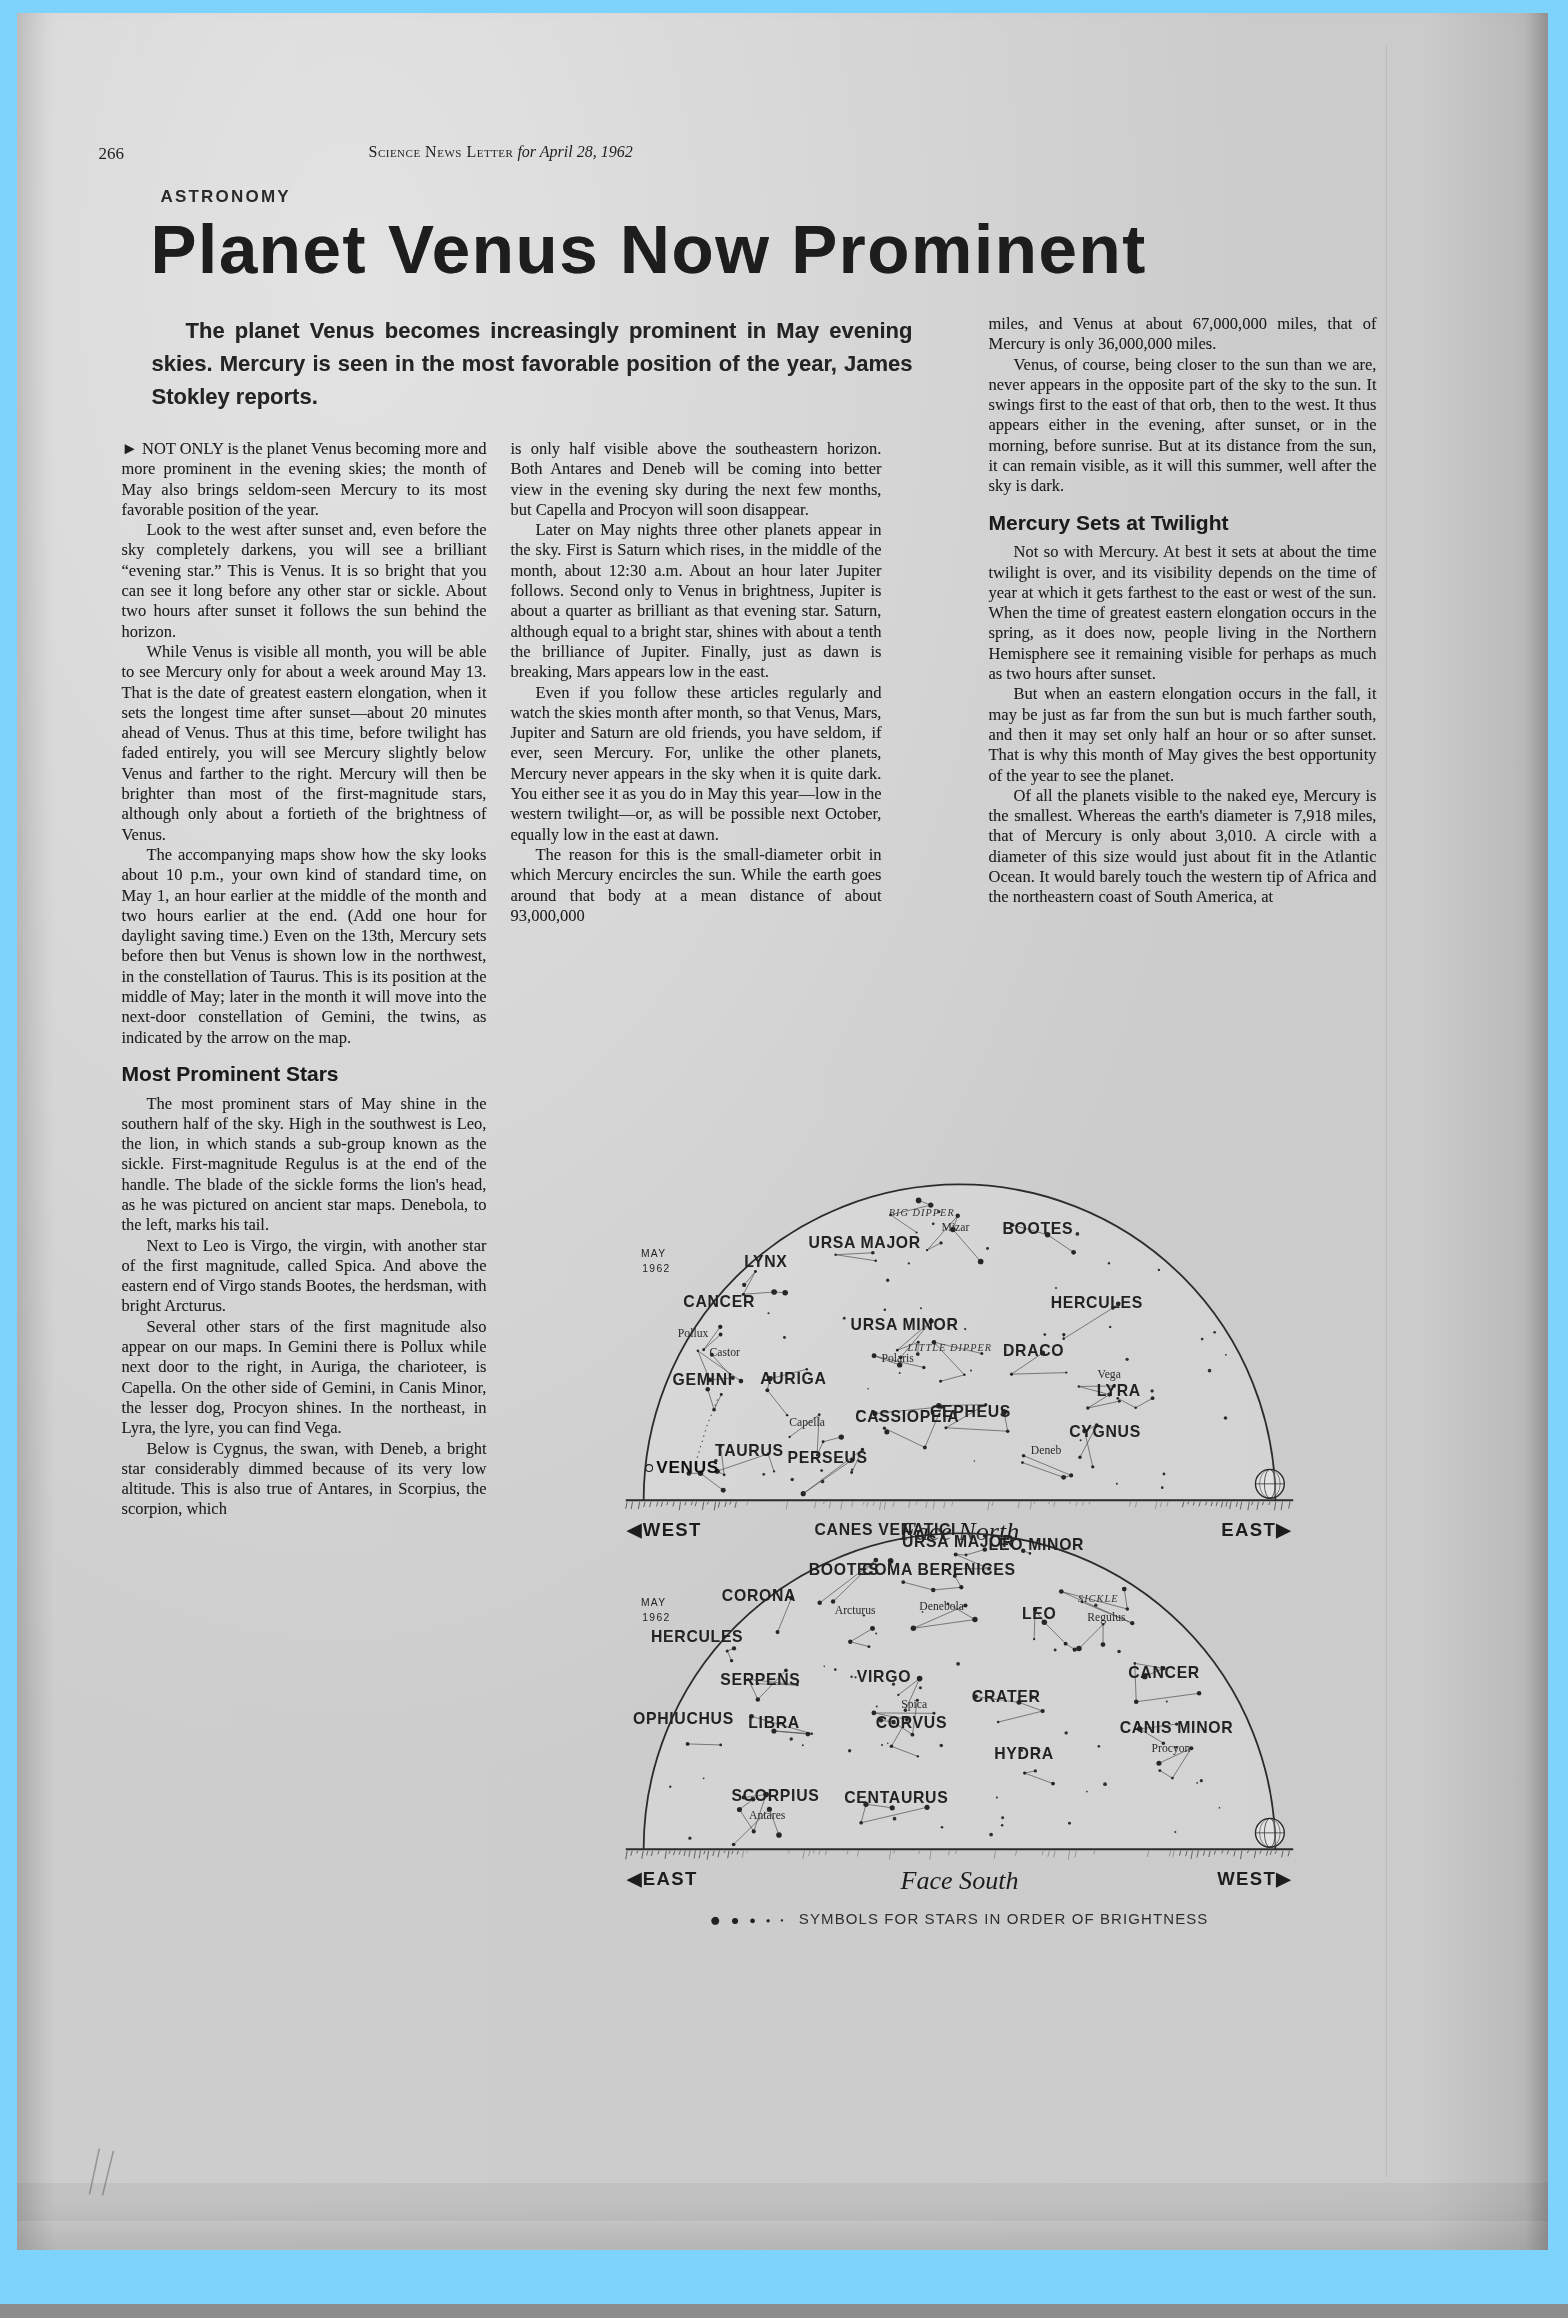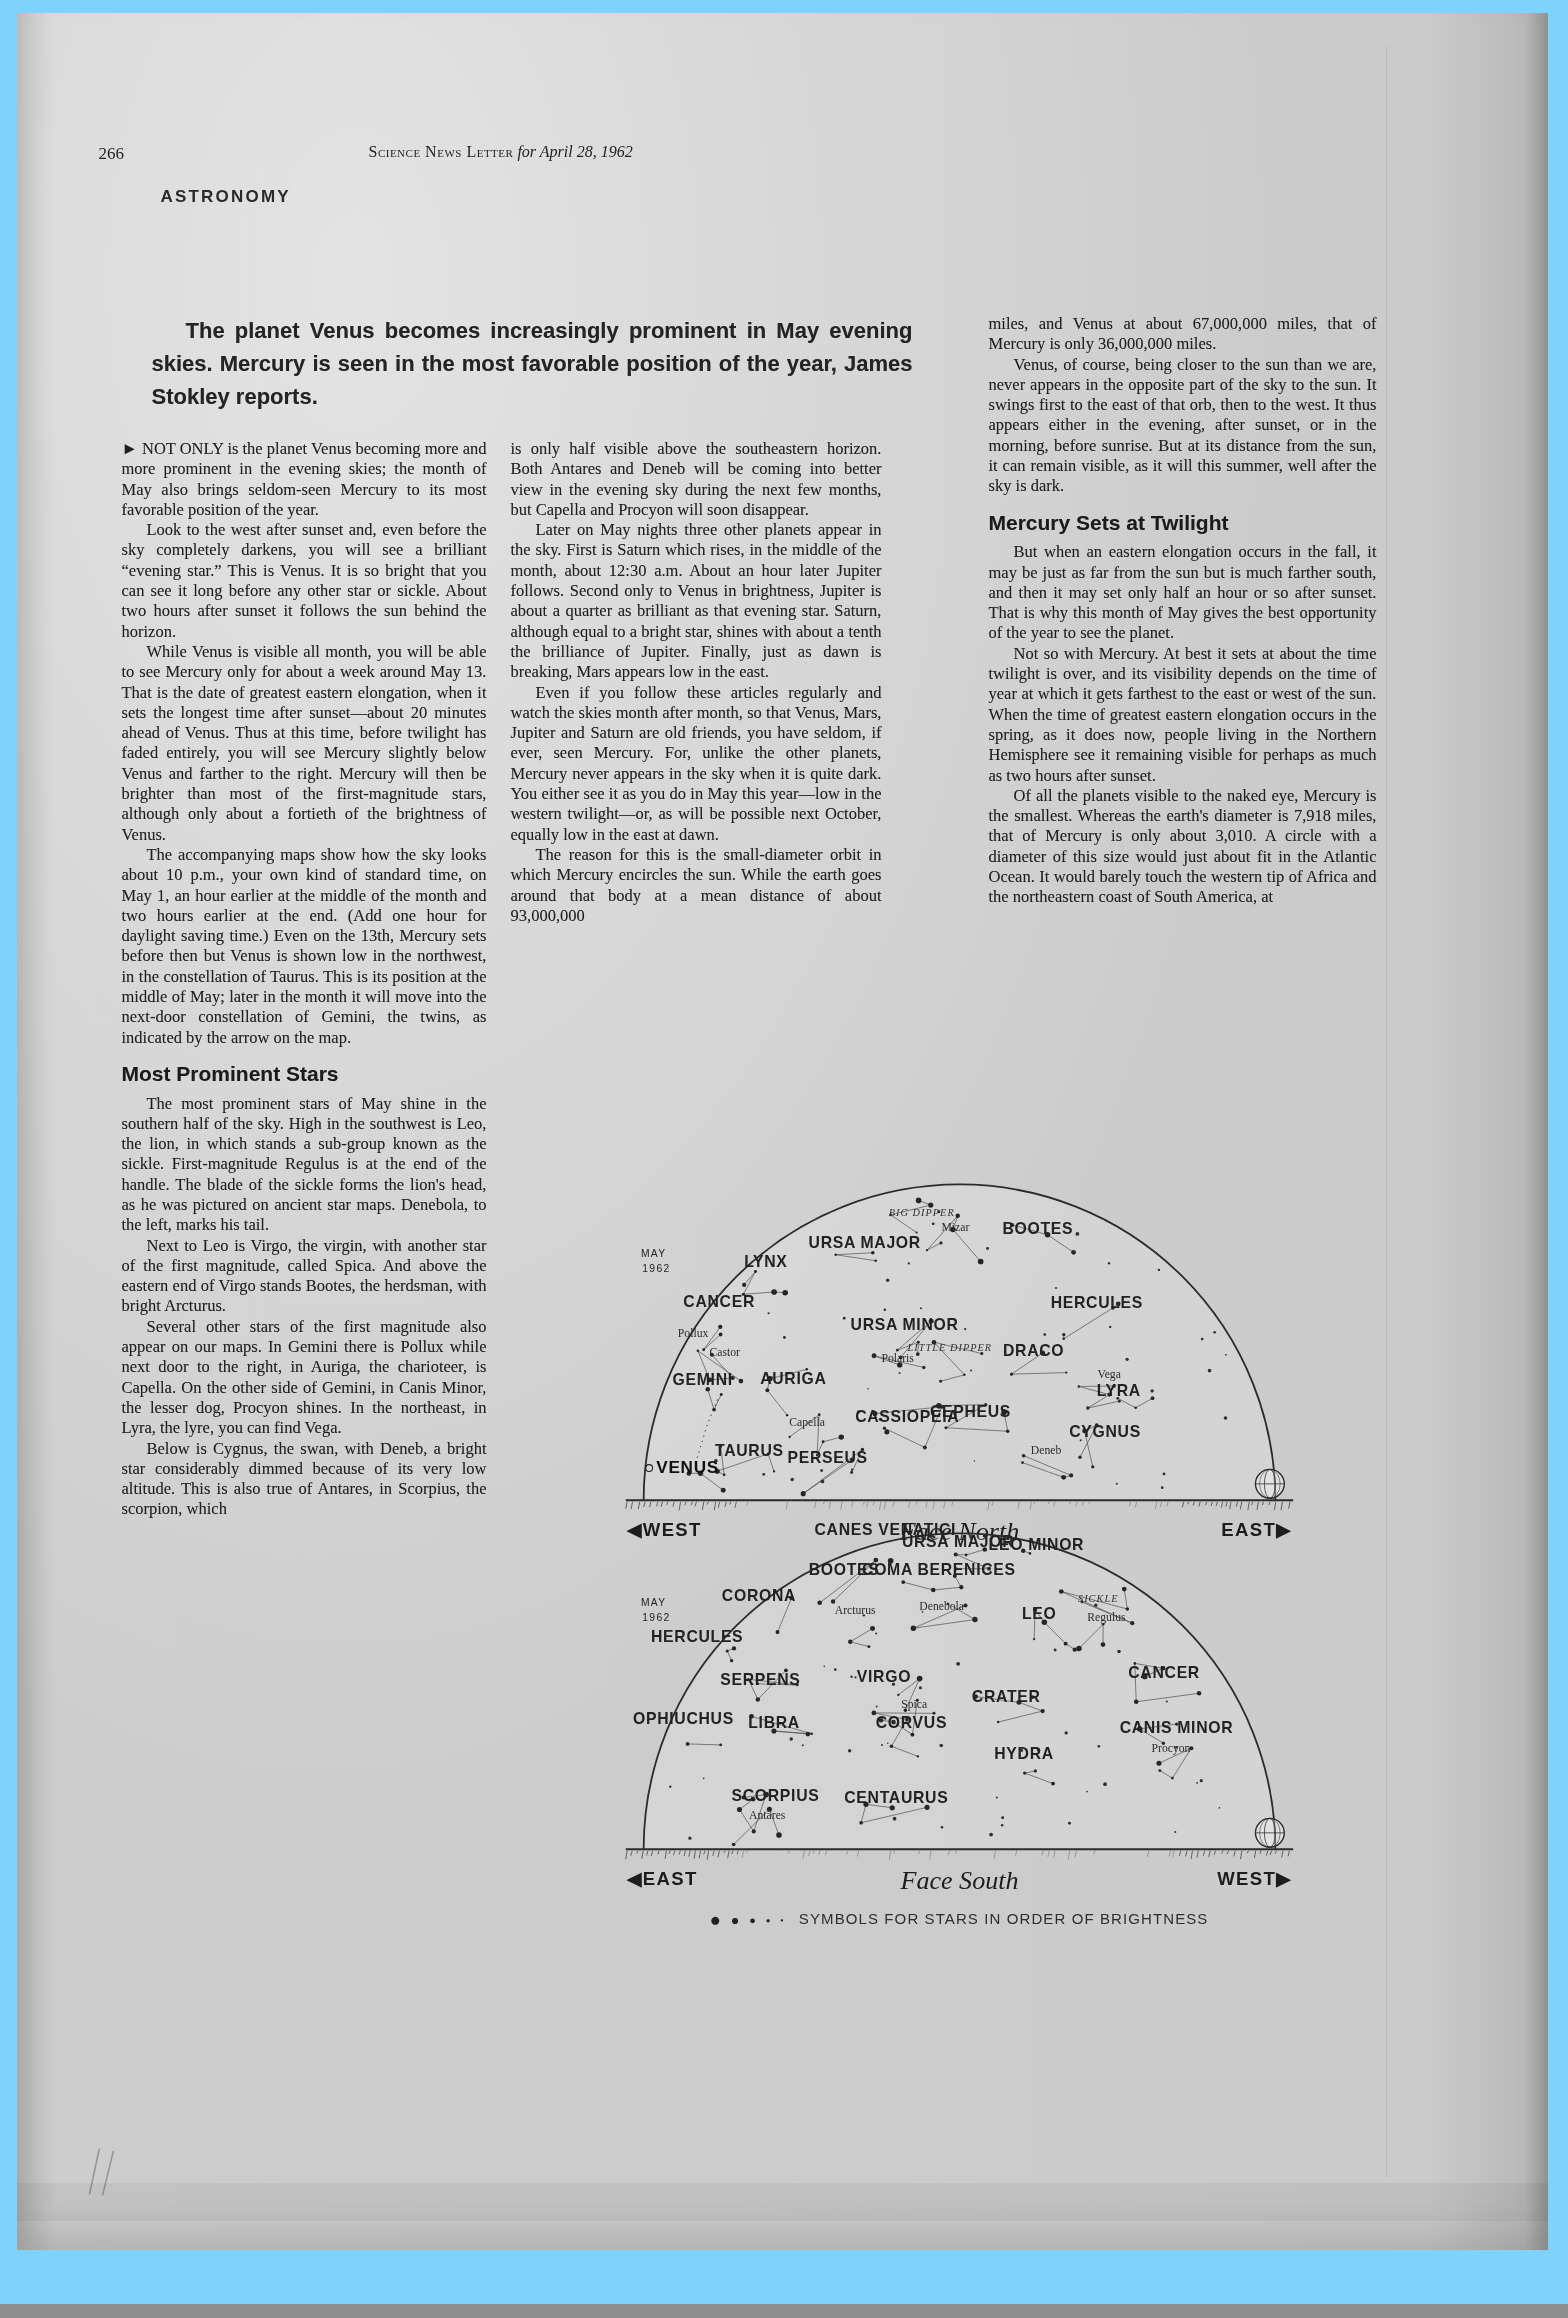--- a/index.html
+++ b/index.html
@@ -67,20 +67,21 @@
 
 <div id="canvas">
   <div id="page">
 
     <div class="pagenum">266</div>
     <div class="journalline">
       <span class="journal">Science News Letter</span><span class="jdate"> for April 28, 1962</span>
     </div>
 
     <div class="kicker">ASTRONOMY</div>
+    <h1 class="title" style="margin:0">Planet Venus Now Prominent</h1>
     <div class="lead">The planet Venus becomes increasingly prominent in May evening skies. Mercury is seen in the most favorable position of the year, James Stokley reports.</div>
 
     <div id="col1" class="bodycol">
       <div data-no-indent-first="">
           <p>► NOT ONLY is the planet Venus becoming more and more prominent in the evening skies; the month of May also brings seldom-seen Mercury to its most favorable position of the year.</p>
           <p>Look to the west after sunset and, even before the sky completely darkens, you will see a brilliant “evening star.” This is Venus. It is so bright that you can see it long before any other star or sickle. About two hours after sunset it follows the sun behind the horizon.</p>
           <p>While Venus is visible all month, you will be able to see Mercury only for about a week around May 13. That is the date of greatest eastern elongation, when it sets the longest time after sunset—about 20 minutes ahead of Venus. Thus at this time, before twilight has faded entirely, you will see Mercury slightly below Venus and farther to the right. Mercury will then be brighter than most of the first-magnitude stars, although only about a fortieth of the brightness of Venus.</p>
           <p>The accompanying maps show how the sky looks about 10 p.m., your own kind of standard time, on May 1, an hour earlier at the middle of the month and two hours earlier at the end. (Add one hour for daylight saving time.) Even on the 13th, Mercury sets before then but Venus is shown low in the northwest, in the constellation of Taurus. This is its position at the middle of May; later in the month it will move into the next-door constellation of Gemini, the twins, as indicated by the arrow on the map.</p>
         </div>
       <div class="subhead">Most Prominent Stars</div>
@@ -101,22 +102,22 @@
         </div>
     </div>
 
     <div id="col3" class="bodycol">
       <div data-no-indent-first="">
           <p>miles, and Venus at about 67,000,000 miles, that of Mercury is only 36,000,000 miles.</p>
           <p>Venus, of course, being closer to the sun than we are, never appears in the opposite part of the sky to the sun. It swings first to the east of that orb, then to the west. It thus appears either in the evening, after sunset, or in the morning, before sunrise. But at its distance from the sun, it can remain visible, as it will this summer, well after the sky is dark.</p>
         </div>
       <div class="subhead">Mercury Sets at Twilight</div>
       <div>
+          <p>Not so with Mercury. At best it sets at about the time twilight is over, and its visibility depends on the time of year at which it gets farthest to the east or west of the sun. When the time of greatest eastern elongation occurs in the spring, as it does now, people living in the Northern Hemisphere see it remaining visible for perhaps as much as two hours after sunset.</p>
           <p>But when an eastern elongation occurs in the fall, it may be just as far from the sun but is much farther south, and then it may set only half an hour or so after sunset. That is why this month of May gives the best opportunity of the year to see the planet.</p>
-          <p>Not so with Mercury. At best it sets at about the time twilight is over, and its visibility depends on the time of year at which it gets farthest to the east or west of the sun. When the time of greatest eastern elongation occurs in the spring, as it does now, people living in the Northern Hemisphere see it remaining visible for perhaps as much as two hours after sunset.</p>
           <p>Of all the planets visible to the naked eye, Mercury is the smallest. Whereas the earth's diameter is 7,918 miles, that of Mercury is only about 3,010. A circle with a diameter of this size would just about fit in the Atlantic Ocean. It would barely touch the western tip of Africa and the northeastern coast of South America, at</p>
         </div>
     </div>
 
     <svg id="chart-north" class="chart" viewBox="0 0 1000 600">
         <defs>
           <clipPath id="dome1">
             <path d="M 40 500 A 460 460 0 0 1 960 500 Z"></path>
           </clipPath>
         </defs>

